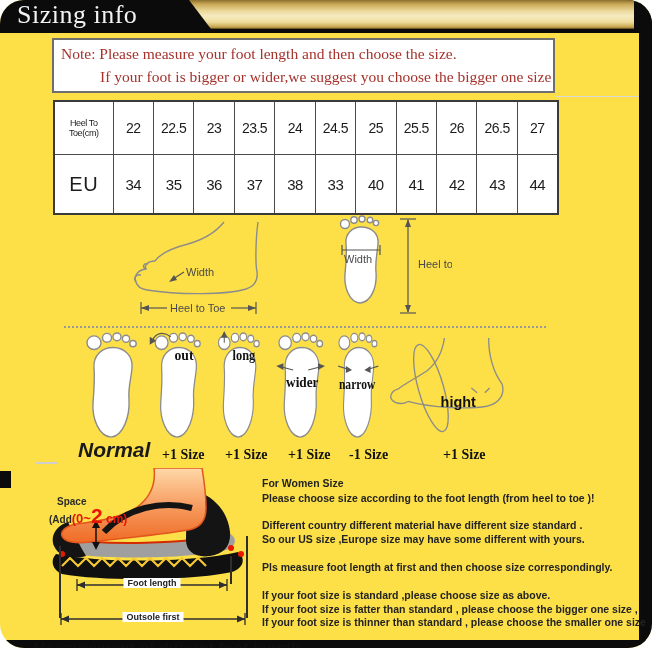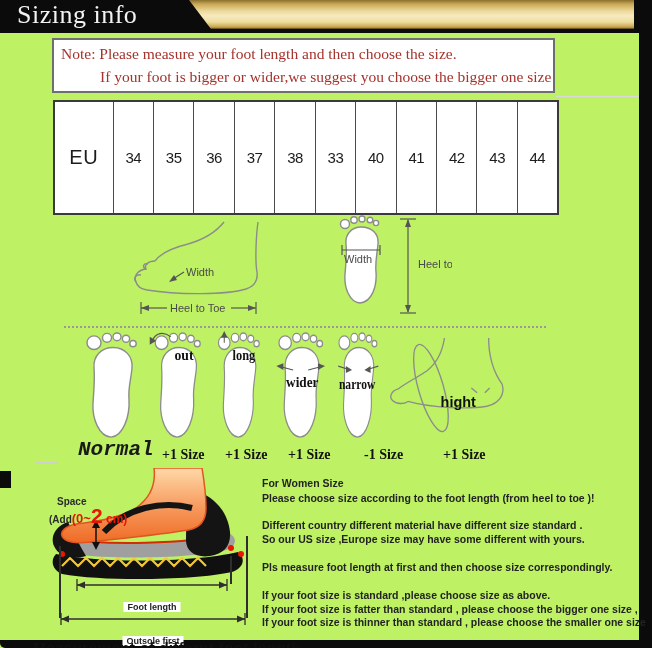--- a/index.html
+++ b/index.html
@@ -1,17 +1,17 @@
 <!DOCTYPE html>
 <html><head>
 <meta charset="utf-8">
 <style>
   html,body{margin:0;padding:0;}
   body{font-family:"Liberation Sans",sans-serif;background:#ffffff;}
-  .page{position:relative;width:652px;height:648px;background:#bef264;overflow:hidden;}
+  .page{position:relative;width:652px;height:648px;background:#fde047;overflow:hidden;border-radius:24px;}
   .abs{position:absolute;}
 
   
   .banner{position:absolute;left:0;top:0;width:652px;height:33px;background:#0b0b0b;}
   .banner-title{position:absolute;left:17px;top:0px;font-family:"Liberation Serif",serif;font-size:26px;color:#f2f2f2;letter-spacing:.5px;}
   .gold-ribbon{position:absolute;left:186px;top:0;width:448px;height:29px;
     background:linear-gradient(180deg,#8a6f2e 0%,#c9a855 14%,#ecd99b 38%,#f6ebc0 55%,#eedd9d 76%,#c5a24a 94%,#4d3c14 100%);
     clip-path:polygon(3px 0,100% 0,100% 100%,25px 100%);}
   .right-strip{position:absolute;left:639px;top:0;width:13px;height:648px;background:#0b0b0b;}
   .bottom-bar{position:absolute;left:0;top:640px;width:652px;height:8px;background:#0b0b0b;border-radius:0 0 5px 5px;}
@@ -42,33 +42,33 @@
   .olf{stroke:#8c8c8c;fill:#ffffff;stroke-width:1.4;}
   .mk{stroke:#555555;fill:none;stroke-width:1.2;}
   .mkf{fill:#555555;stroke:none;}
   .dlab{font-size:11px;fill:#4a4a4a;font-family:"Liberation Sans",sans-serif;}
   .foot-lab{font-family:"Liberation Serif",serif;font-weight:bold;font-size:15px;fill:#111;}
   .hight-lab{font-family:"Liberation Sans",sans-serif;font-weight:bold;font-size:15px;fill:#111;}
 
   .dotted-line{position:absolute;left:64px;top:326px;width:482px;border-top:2px dotted #9a9a9a;}
 
   .size-word{position:absolute;top:447px;font-family:"Liberation Serif",serif;font-weight:bold;font-size:14px;color:#111;white-space:nowrap;}
-  .normal-word{position:absolute;left:78px;top:438px;font-family:Liberation Mono, monospace;font-style:italic;font-weight:bold;font-size:21px;color:#1a1a1a;}
+  .normal-word{position:absolute;left:78px;top:438px;font-family:Liberation Sans, sans-serif;font-style:italic;font-weight:bold;font-size:21px;color:#1a1a1a;}
 
   
   .space-label{position:absolute;left:57px;top:496px;font-size:10px;font-weight:bold;color:#2b2b2b;}
   .add-line{position:absolute;left:49px;top:504px;white-space:nowrap;}
   .add-prefix{font-size:10px;font-weight:bold;color:#2b2b2b;}
   .add-open{font-size:13px;font-weight:bold;color:#e81500;}
   .add-big{font-size:21px;font-weight:bold;color:#e81500;}
   .add-close{font-size:12px;font-weight:bold;color:#e81500;}
   .dot{position:absolute;width:6px;height:6px;border-radius:50%;background:#e81800;}
   .meas-row{position:absolute;height:13px;}
   .meas-row svg{position:absolute;left:0;top:0;}
-  .meas-label{position:absolute;left:50%;top:0px;transform:translateX(-50%);background:#fff;padding:0 4px;font-size:9px;font-weight:bold;color:#222;white-space:nowrap;margin-top:24px;}
+  .meas-label{position:absolute;left:50%;top:0px;transform:translateX(-50%);background:#fff;padding:0 4px;font-size:9px;font-weight:bold;color:#222;white-space:nowrap;}
   .vguide{position:absolute;width:2px;background:#2e2e2e;}
   .caption{position:absolute;left:33px;top:623px;font-size:15.5px;font-weight:bold;color:#101010;letter-spacing:.2px;white-space:nowrap;margin-top:16px;}
 
   
   .rnote{position:absolute;left:262px;font-size:10.5px;font-weight:bold;color:#232323;white-space:nowrap;}
 </style>
 </head>
 <body>
 
 <div class="page">
@@ -87,20 +87,34 @@
     <div class="note-l1">Note: Please measure your foot length and then choose the size.</div>
     <div class="note-l2">If your foot is bigger or wider,we suggest you choose the bigger one size</div>
   </div>
 
   <table class="size">
     <colgroup>
         <col style="width:59px">
         <col span="11" style="width:40.45px">
       </colgroup>
     <tbody>
+        <tr>
+      <th class="rowhead-sm">Heel To Toe(cm)</th>
+      <td class="cm">22</td>
+      <td class="cm">22.5</td>
+      <td class="cm">23</td>
+      <td class="cm">23.5</td>
+      <td class="cm">24</td>
+      <td class="cm">24.5</td>
+      <td class="cm">25</td>
+      <td class="cm">25.5</td>
+      <td class="cm">26</td>
+      <td class="cm">26.5</td>
+      <td class="cm">27</td>
+    </tr>
     <tr>
       <th class="rowhead-lg">EU</th>
       <td class="num">34</td>
       <td class="num">35</td>
       <td class="num">36</td>
       <td class="num">37</td>
       <td class="num">38</td>
       <td class="num">33</td>
       <td class="num">40</td>
       <td class="num">41</td>
@@ -220,21 +234,21 @@
     <path class="ol" d="M86,52 L92,57"></path>
     <path class="ol" d="M105,52 L100,57"></path>
     <ellipse class="ol" cx="44" cy="52" rx="13" ry="47" transform="rotate(-16 44 52)"></ellipse>
     <text class="hight-lab" x="54" y="72">hight</text>
   </svg>
 
   <div class="normal-word">Normal</div>
   <div class="size-word" style="left:162px;">+1 Size</div>
   <div class="size-word" style="left:225px;">+1 Size</div>
   <div class="size-word" style="left:288px;">+1 Size</div>
-  <div class="size-word" style="left:364px;">-1 Size</div>
+  <div class="size-word" style="left:349px;">-1 Size</div>
   <div class="size-word" style="left:443px;">+1 Size</div>
 
   <svg class="abs" style="left:46px;top:468px;" width="205" height="120" viewBox="0 0 205 120">
     <defs>
       <linearGradient id="footGrad" x1="0" y1="0" x2="0" y2="1">
         <stop offset="0" stop-color="#ffd9a8"></stop>
           <stop offset="0.55" stop-color="#f6975a"></stop>
           <stop offset="1" stop-color="#ef6b25"></stop>
       </linearGradient>
     </defs>

